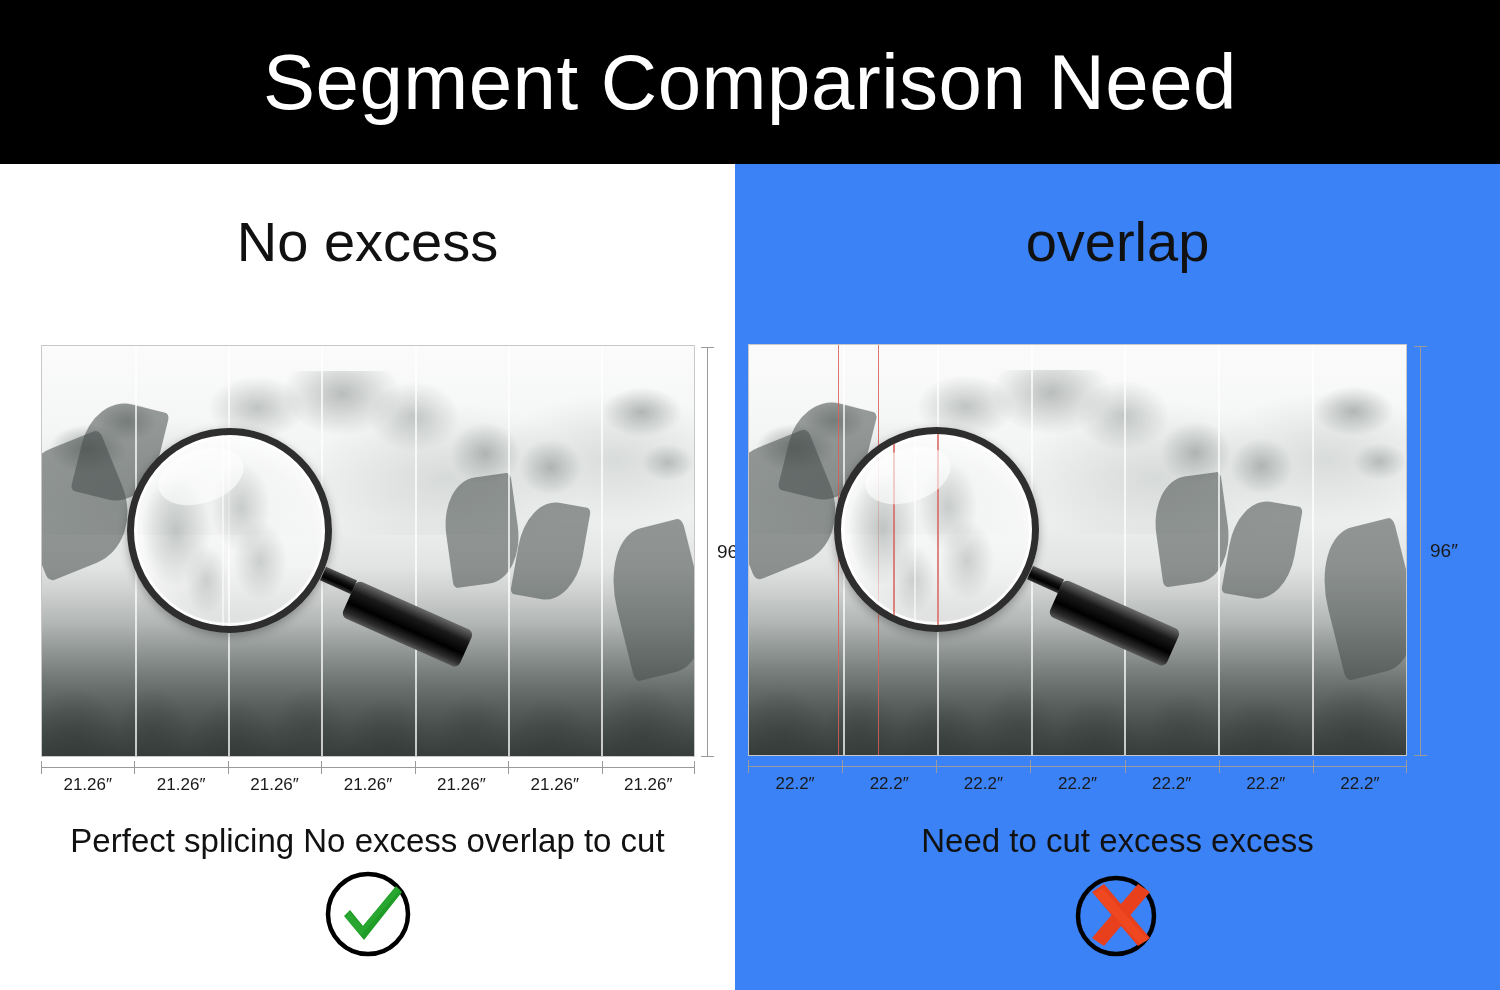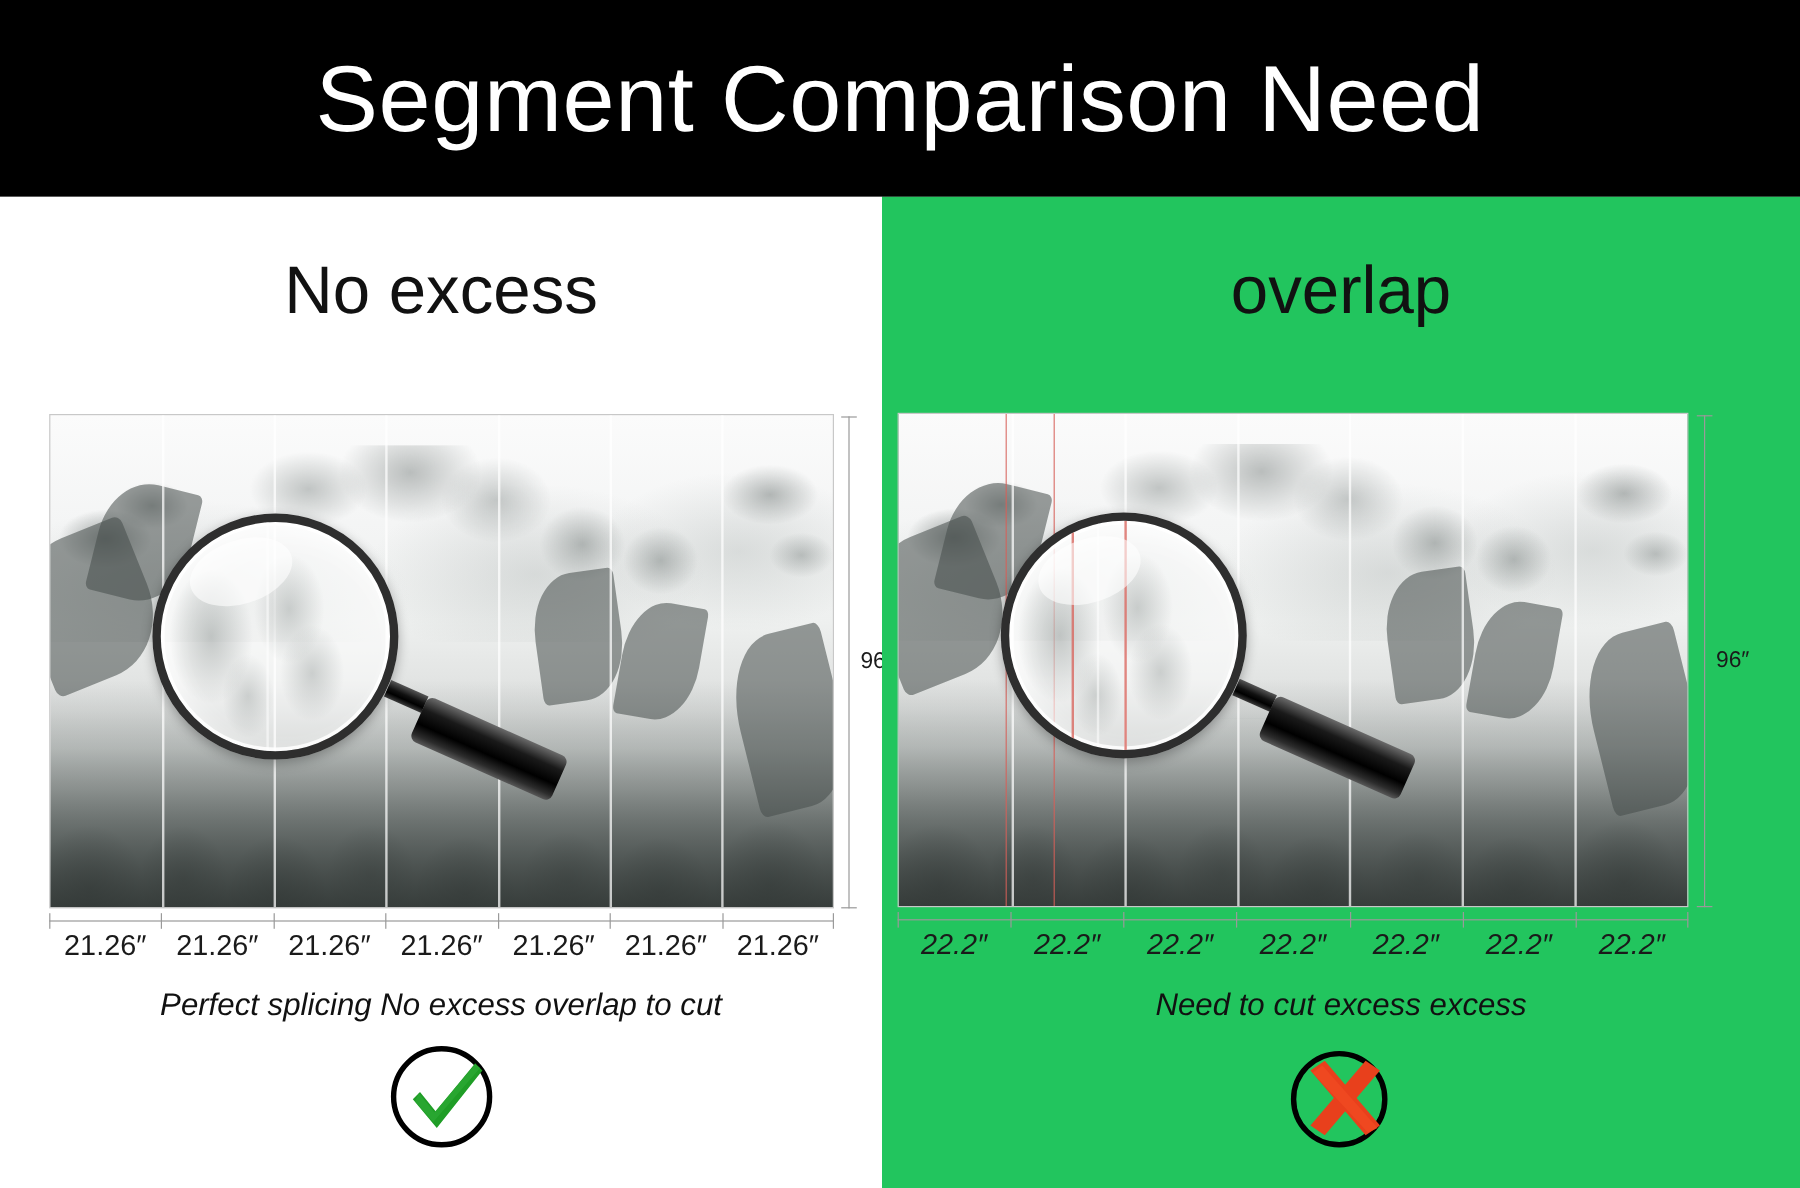--- a/index.html
+++ b/index.html
@@ -42,21 +42,21 @@
     left: 0; top: 164px;
     width: 1500px;
     height: 826px;
     display: flex;
   }
   .panel {
     position: relative;
     height: 826px;
   }
   .panel-left  { width: 735px; background: #ffffff; }
-  .panel-right { width: 765px; background: #22c55e; }
+  .panel-right { width: 765px; background: #3b82f6; }
 
   .panel-heading {
     position: absolute;
     top: 52px;
     width: 100%;
     text-align: center;
     font-size: 56px;
     font-weight: 400;
     color: #111111;
     line-height: 1;
@@ -220,21 +220,21 @@
   }
   .dim-labels {
     position: absolute;
     left: 0;
     width: 100%;
     display: flex;
   }
   .dim-label {
     flex: 1 1 0;
     text-align: center;
-    font-size: 24px;
+    font-size: 17px;
     color: #1a1a1a;
     white-space: nowrap;
   }
   .dim-v {
     position: absolute;
     width: 1px;
     background: #9a9a9a;
   }
   .dim-v-tick {
     position: absolute;
@@ -248,24 +248,23 @@
     font-size: 19px;
     color: #1a1a1a;
     white-space: nowrap;
   }
 
   
   .caption {
     position: absolute;
     width: 100%;
     text-align: center;
-    font-size: 26px;
+    font-size: 33px;
     color: #111111;
     line-height: 1;
-    font-style: italic;
   }
   .verdict {
     position: absolute;
     width: 100%;
     display: flex;
     justify-content: center;
   }
   .verdict svg { display: block; }
 </style>
 </head>
@@ -400,21 +399,21 @@
       <div class="dim-h" style="top:422px;">
         <div class="dim-h-tick" style="left:0;"></div>
         <div class="dim-h-tick" style="left:14.28%;"></div>
         <div class="dim-h-tick" style="left:28.57%;"></div>
         <div class="dim-h-tick" style="left:42.85%;"></div>
         <div class="dim-h-tick" style="left:57.14%;"></div>
         <div class="dim-h-tick" style="left:71.42%;"></div>
         <div class="dim-h-tick" style="left:85.71%;"></div>
         <div class="dim-h-tick" style="left:calc(100% - 1px);"></div>
       </div>
-      <div class="dim-labels" style="top:430px;font-style:italic;">
+      <div class="dim-labels" style="top:430px;">
         <div class="dim-label">22.2″</div>
         <div class="dim-label">22.2″</div>
         <div class="dim-label">22.2″</div>
         <div class="dim-label">22.2″</div>
         <div class="dim-label">22.2″</div>
         <div class="dim-label">22.2″</div>
         <div class="dim-label">22.2″</div>
       </div>
     </div>
 

